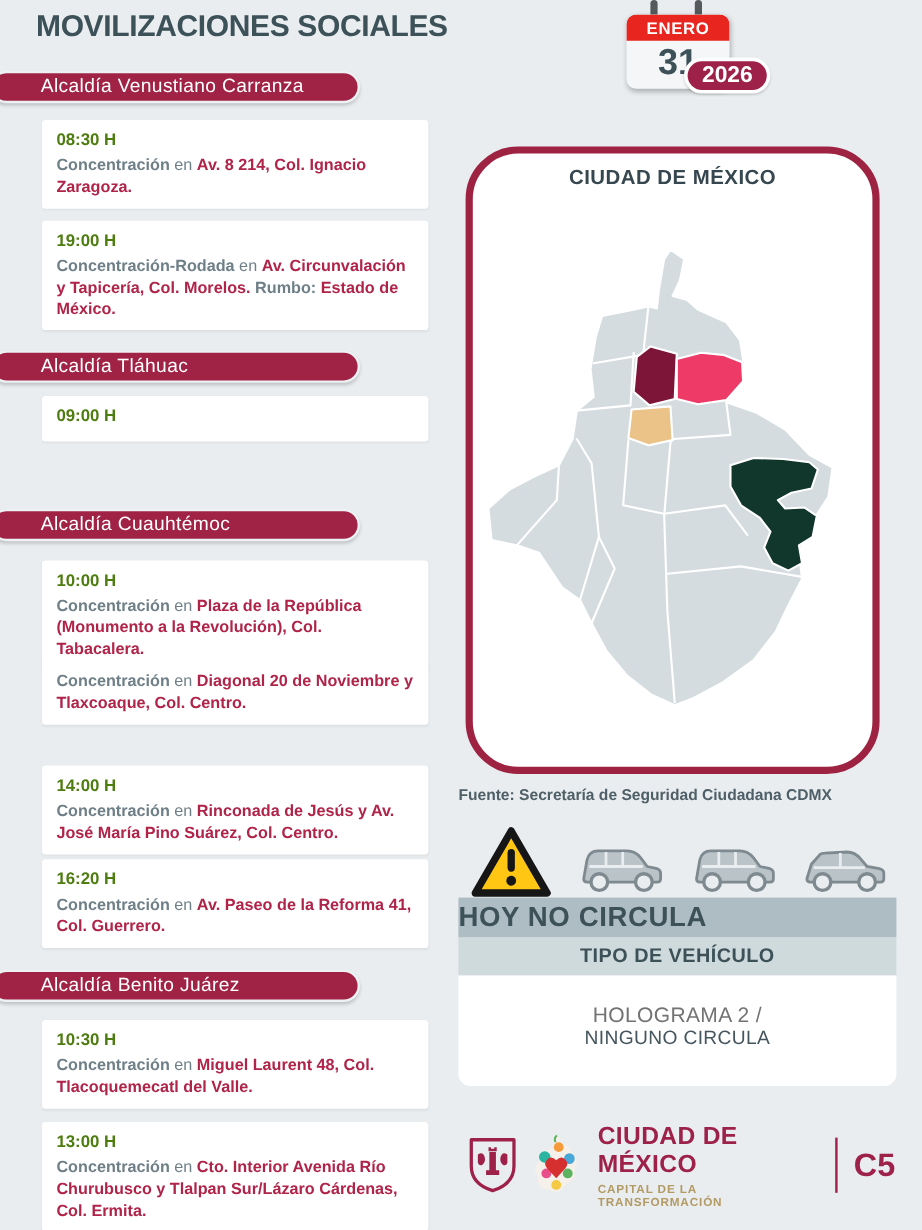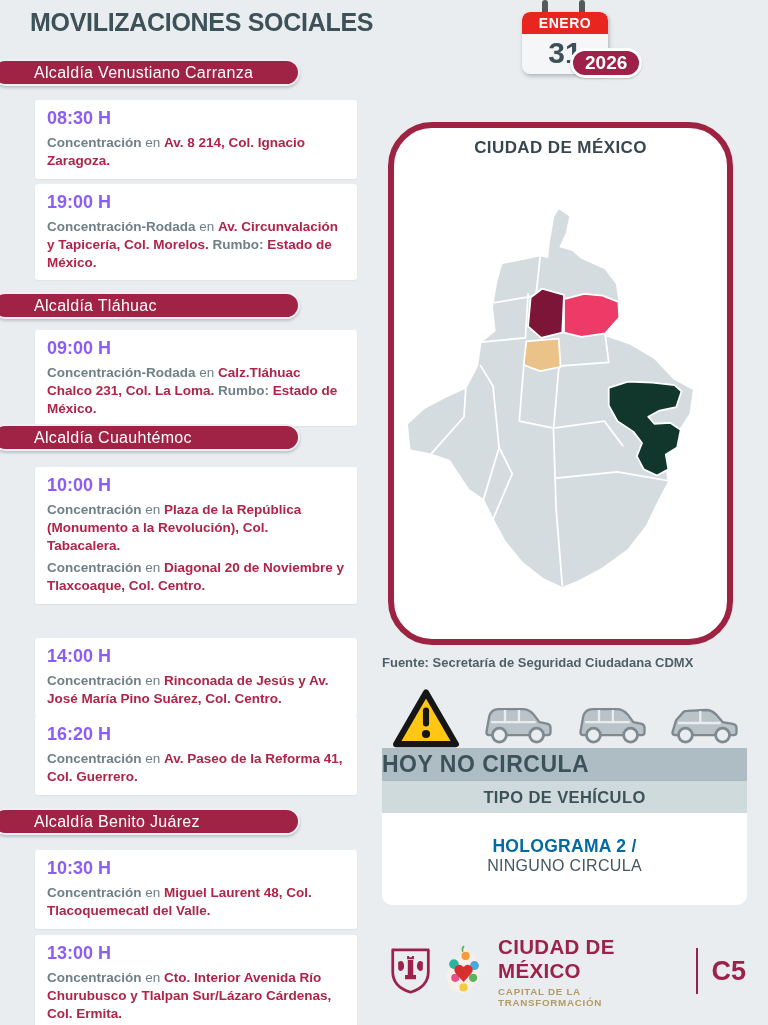--- a/index.html
+++ b/index.html
@@ -38,21 +38,21 @@
     position:absolute; left:-8px; width:308px; height:27px;
     background:#a02345; border-radius:14px; border:2px solid #eef1f3;
     color:#fff; font-size:16px; font-weight:400; letter-spacing:.3px;
     line-height:23px; padding-left:40px; box-shadow:0 2px 3px rgba(0,0,0,.18);
   }
   .card {
     position:absolute; left:35px; width:322px;
     background:#fff; border-radius:3px; padding:8px 12px 9px 12px;
     box-shadow:0 1px 2px rgba(0,0,0,.05);
   }
-  .card .time { font-size:18px; font-weight:700; color:#8b5cf6; margin-bottom:5px; }
+  .card .time { font-size:14px; font-weight:700; color:#4d7c0f; margin-bottom:5px; }
   .card p { font-size:13.5px; line-height:1.32; color:#6f7f87; }
   .seg-gb { font-weight:700; color:#6f7f87; }
   .seg-g  { font-weight:400; color:#6f7f87; }
   .seg-r  { font-weight:700; color:#b02449; }
   
   .map-panel {
     position:absolute; left:388px; top:122px; width:345px; height:523px;
     background:#fff; border:6px solid #9e2343; border-radius:44px;
   }
   .map-title {
@@ -75,21 +75,21 @@
   }
   .band2 {
     position:absolute; left:382px; top:781px; width:365px; height:32px;
     background:#cfdadc; text-align:center; line-height:32px;
     font-size:16.5px; font-weight:700; letter-spacing:.4px; color:#3d5159;
   }
   .holo-box {
     position:absolute; left:382px; top:813px; width:365px; height:92px;
     background:#fff; border-radius:0 0 10px 10px; text-align:center; padding-top:23px;
   }
-  .holo-line1 { font-size:17.5px; font-weight:700; color:#0369a1; letter-spacing:.3px; }
+  .holo-line1 { font-size:17.5px; font-weight:400; color:#737373; letter-spacing:.3px; }
   .holo-line2 { font-size:16px; font-weight:500; color:#46565e; letter-spacing:.3px; }
   
   .footer {
     position:absolute; left:390px; top:936px; width:356px; height:70px;
     display:flex; align-items:center;
   }
   .brand-block { margin-left:14px; }
   .brand-name { font-size:20.5px; font-weight:700; color:#9d2148; letter-spacing:.3px; }
   .brand-tag  { font-size:9.8px; font-weight:700; color:#b39a63; letter-spacing:.7px; margin-top:3px; }
   .footer-divider { width:2.5px; height:46px; background:#9d2148; margin:0 13px 0 15px; }
@@ -119,21 +119,20 @@
 
 <div class="card" style="top:184px">
   <div class="time">19:00 H</div>
   <p><span class="seg-gb">Concentración-Rodada</span><span class="seg-g"> en </span><span class="seg-r">Av. Circunvalación y Tapicería, Col. Morelos.</span><span class="seg-gb"> Rumbo: </span><span class="seg-r">Estado de México.</span></p>
 </div>
 
 <div class="pill" style="top:292px">Alcaldía Tláhuac</div>
 
 <div class="card" style="top:330px">
   <div class="time">09:00 H</div>
-  <p><span class="seg-gb">Concentración-Rodada</span><span class="seg-g"> en </span><span class="seg-r">Calz.Tláhuac Chalco 231, Col. La Loma.</span><span class="seg-gb"> Rumbo: </span><span class="seg-r">Estado de México.</span></p>
 </div>
 
 <div class="pill" style="top:424px">Alcaldía Cuauhtémoc</div>
 
 <div class="card" style="top:467px">
   <div class="time">10:00 H</div>
   <p><span class="seg-gb">Concentración</span><span class="seg-g"> en </span><span class="seg-r">Plaza de la República (Monumento a la Revolución), Col. Tabacalera.</span></p>
 </div>
 
 <div class="card" style="top:551px">

